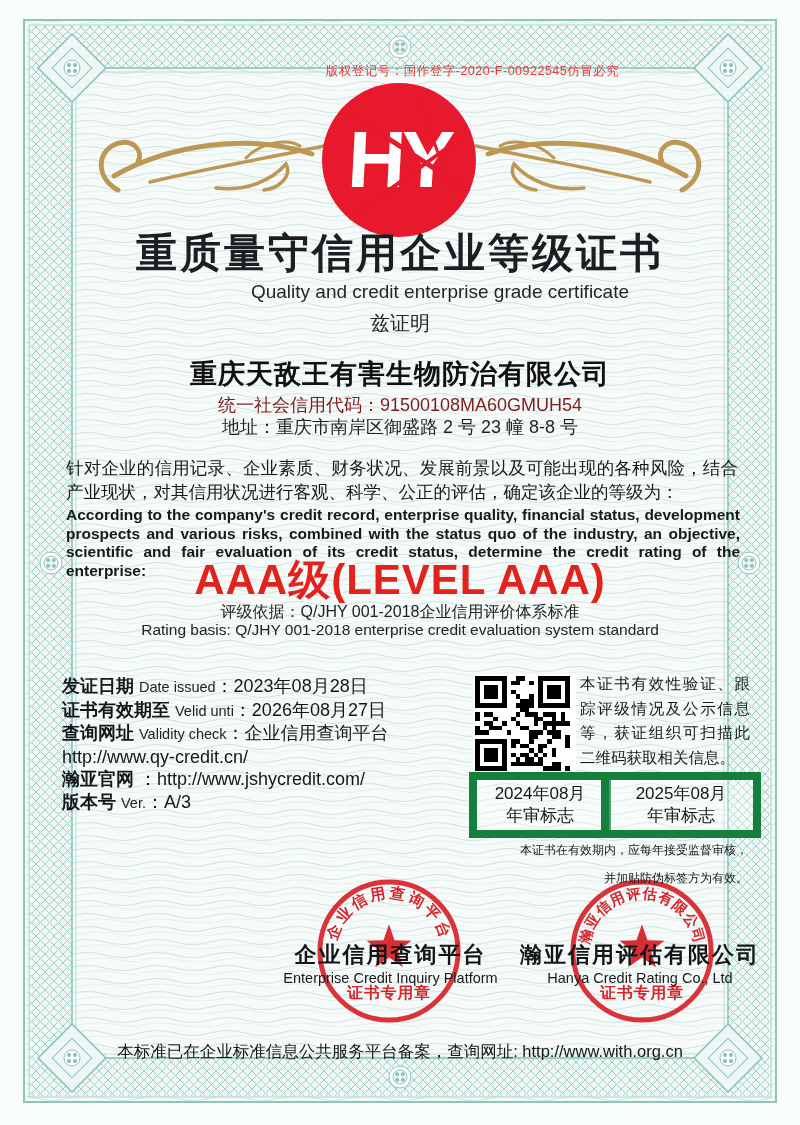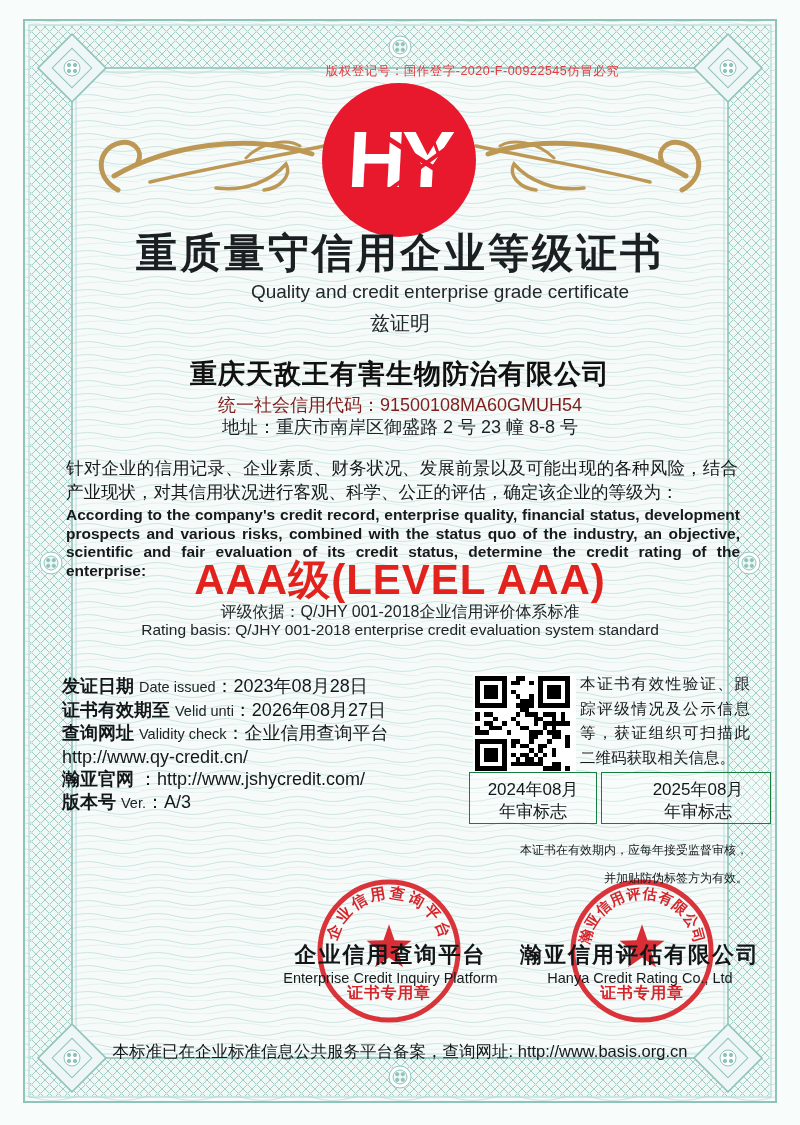--- a/index.html
+++ b/index.html
@@ -59,25 +59,25 @@
   .lbl-en{font-size:14.5px;color:#202326;}
   .val{font-weight:500;}
 
   
   .qr{left:473px;top:674px;width:99px;height:99px;background:#ffffff;padding:2px;z-index:3;}
   .qr svg{width:95px;height:95px;display:block;}
   .qr-note{left:580px;top:672px;width:170px;font-size:15.5px;line-height:24.5px;
     color:#17191b;text-align:justify;z-index:3;}
 
   
-  .review-box{top:772px;height:50px;border:1px solid #15803d;z-index:3;
-    display:flex;flex-direction:column;align-items:center;justify-content:flex-end;
+  .review-box{top:772px;height:50px;border:8px solid #15803d;z-index:3;
+    display:flex;flex-direction:column;align-items:center;justify-content:center;
     font-size:17px;line-height:22px;color:#141719;background:rgba(255,255,255,.25);}
   .box1{left:469px;width:126px;}
-  .box2{left:601px;width:144px;padding-left:24px;}
+  .box2{left:601px;width:144px;}
   .review-note{left:430px;top:836px;width:318px;text-align:right;font-size:12px;
     line-height:28px;color:#141719;z-index:3;}
 
   
   .seal{position:absolute;width:150px;height:150px;z-index:2;}
   .seal-left{left:314px;top:876px;}
   .seal-right{left:567px;top:876px;}
   .seal circle{stroke:#d7232a;}
   .seal .seal-arc{font-size:15.5px;font-weight:700;fill:#d7232a;letter-spacing:3px;}
   .seal .seal-arc-b{font-size:14.5px;letter-spacing:1px;}
@@ -405,15 +405,15 @@
       <polygon points="0,-24 -5.6,-7.8 -22.8,-7.4 -9.1,3 -14.1,19.4 0,9.6 14.1,19.4 9.1,3 22.8,-7.4 5.6,-7.8" fill="#d7232a" opacity="0.95"></polygon>
     </g>
     <text class="seal-bottom" y="48" text-anchor="middle">证书专用章</text>
   </svg>
 
   <div class="abs org-cn org1">企业信用查询平台</div>
   <div class="abs org-en org1">Enterprise Credit Inquiry Platform</div>
   <div class="abs org-cn org2">瀚亚信用评估有限公司</div>
   <div class="abs org-en org2">Hanya Credit Rating Co., Ltd</div>
 
-  <div class="abs footer">本标准已在企业标准信息公共服务平台备案，查询网址: http://www.basis.org.cn</div>
+  <div class="abs footer">本标准已在企业标准信息公共服务平台备案，查询网址: http://www.with.org.cn</div>
 
 </div>
 
 </body></html>

